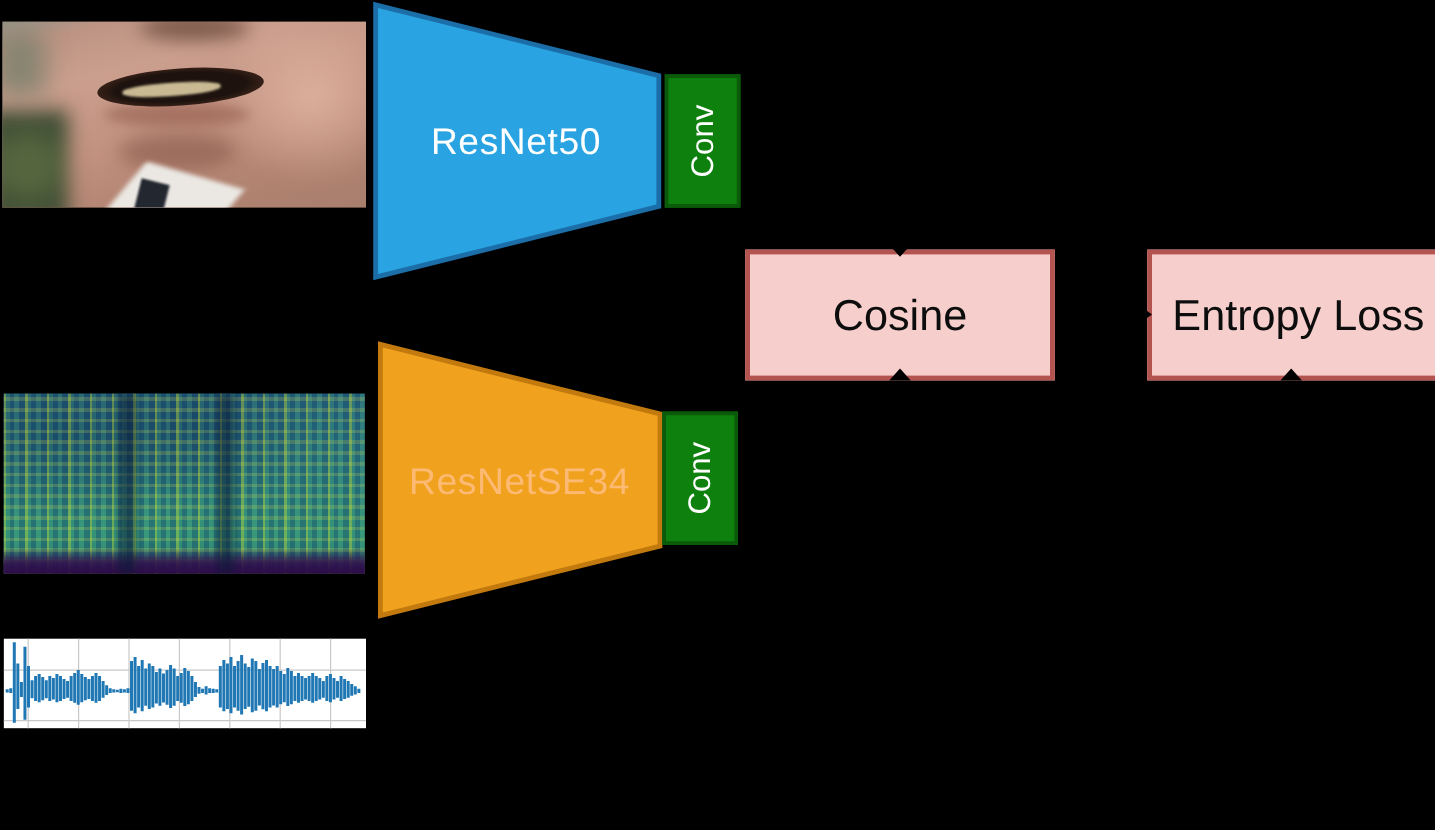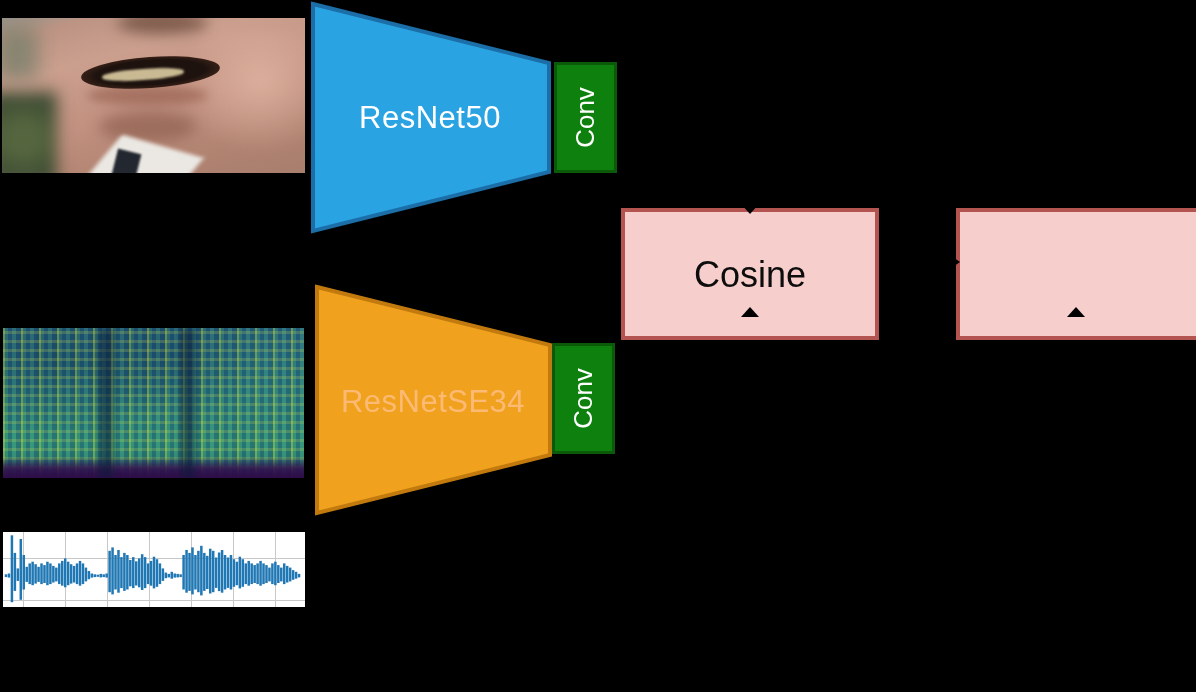--- a/index.html
+++ b/index.html
@@ -44,21 +44,21 @@
 
   
   .conv{
     width:63px;height:111px;background:#0d800d;border:3px solid #0a5a0a;
     display:flex;align-items:center;justify-content:center;box-sizing:border-box;
   }
   .conv span{transform:rotate(-90deg);color:#fff;font-size:26px;white-space:nowrap;}
 
   
   .loss-box{
-    height:132px;background:#f6cecb;border:4px solid #b35450;box-sizing:border-box;
+    height:109px;background:#f6cecb;border:4px solid #b35450;box-sizing:border-box;
     display:flex;flex-direction:column;align-items:center;justify-content:center;
     color:#0d0d0d;font-size:36px;line-height:45px;text-align:center;
   }
 
   
   .notch{width:0;height:0;}
   .notch.down{border-left:9px solid transparent;border-right:9px solid transparent;border-top:10px solid #000;}
   .notch.up{border-left:9px solid transparent;border-right:9px solid transparent;border-bottom:10px solid #000;}
   .notch.right{border-top:7px solid transparent;border-bottom:7px solid transparent;border-left:10px solid #000;}
 </style>
@@ -87,20 +87,21 @@
 
   <div class="abs conv" style="left:554px;top:62px;">
     <span>Conv</span>
   </div>
 
   <div class="abs loss-box" style="left:621px;top:208px;width:258px;">
     <span>Cosine</span>
   </div>
 
   <div class="abs loss-box" style="left:956px;top:208px;width:252px;">
+    <span>Entropy Loss</span>
   </div>
 
   <div class="abs notch down" style="left:741px;top:204px;"></div>
   <div class="abs notch up" style="left:741px;top:307px;"></div>
   <div class="abs notch right" style="left:950px;top:255px;"></div>
   <div class="abs notch up" style="left:1067px;top:307px;"></div>
 
   <div class="abs spectrogram">
     <div class="spec-gap" style="left:96px;"></div>
     <div class="spec-gap" style="left:178px;"></div>

